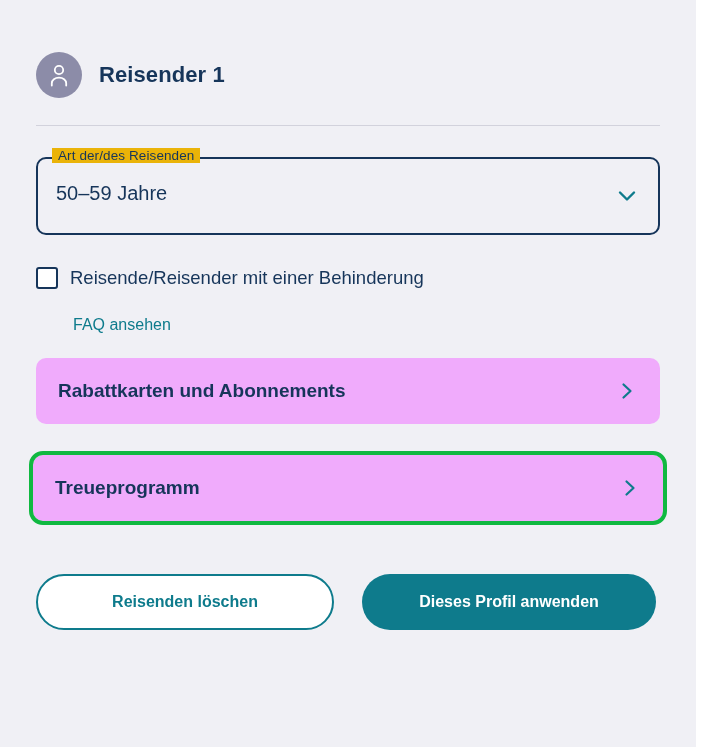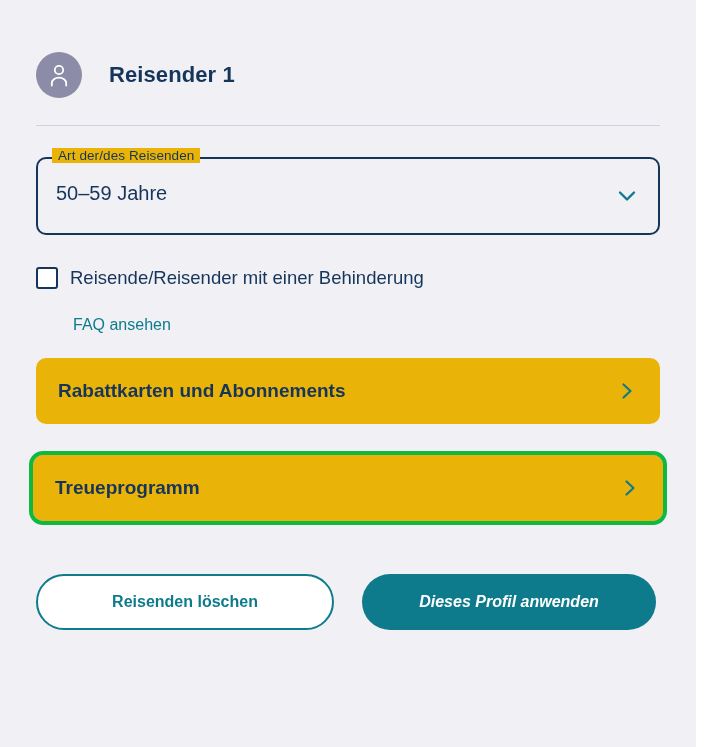--- a/index.html
+++ b/index.html
@@ -29,21 +29,21 @@
     width: 696px;
     height: 747px;
     background: #f0f0f5;
     padding: 0 36px;
   }
 
   
   .header {
     display: flex;
     align-items: center;
-    gap: 27px;
+    gap: 17px;
     padding-top: 52px;
   }
   .avatar {
     width: 46px; height: 46px;
     border-radius: 50%;
     background: #8c8ca8;
     display: flex;
     align-items: center;
     justify-content: center;
     flex: 0 0 auto;
@@ -133,21 +133,21 @@
     font-size: 16px;
     color: #0e7b8c;
     text-decoration: none;
   }
 
   
   .card {
     position: relative;
     margin-top: 24px;
     height: 66px;
-    background: #eab308;
+    background: #f0abfc;
     border-radius: 10px;
     display: flex;
     align-items: center;
     padding: 0 22px;
   }
   .card-label {
     font-size: 19px;
     font-weight: bold;
     color: #16355a;
   }
@@ -188,21 +188,20 @@
   .btn-outline {
     flex: 0 0 298px;
     background: #ffffff;
     color: #0e7b8c;
     border: 2px solid #0e7b8c;
   }
   .btn-primary {
     flex: 0 0 294px;
     background: #0e7b8c;
     color: #ffffff;
-    font-style: italic;
   }
 </style>
 </head>
 <body>
 
 <div id="app">
   <div class="panel">
 
     
     <div class="header">

